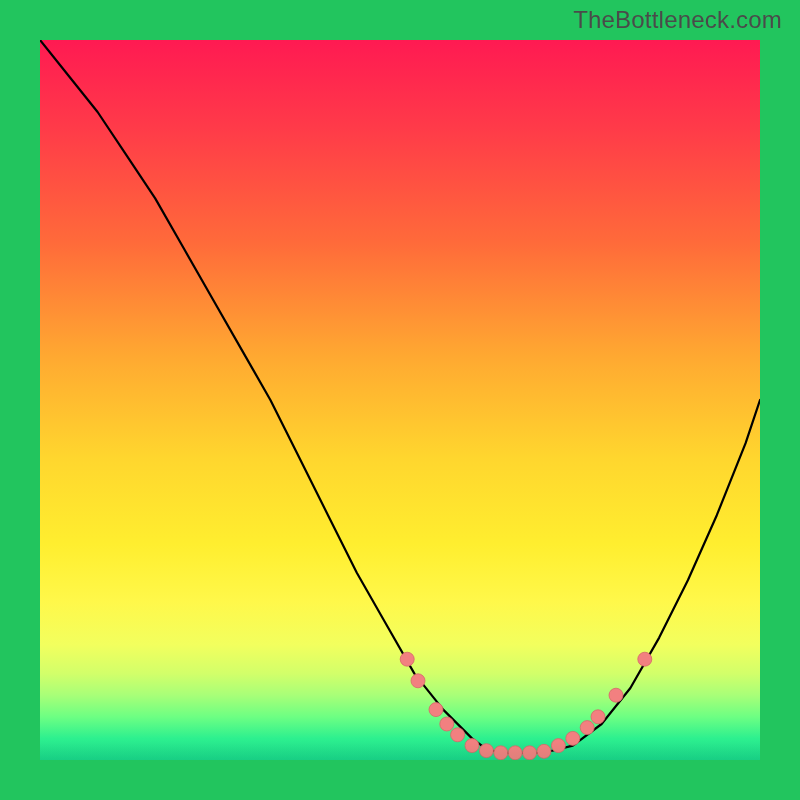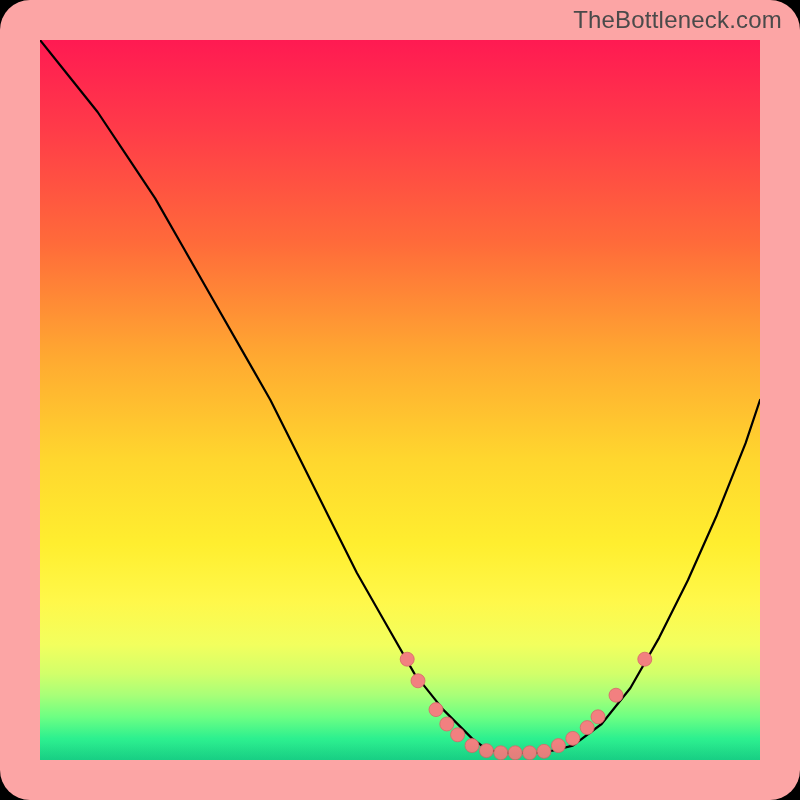--- a/index.html
+++ b/index.html
@@ -8,22 +8,21 @@
     width: 800px;
     height: 800px;
     background: #000;
     overflow: hidden;
     font-family: Arial, Helvetica, sans-serif;
   }
   .frame {
     position: relative;
     width: 800px;
     height: 800px;
-    background: #fca5a5;
-    border-radius: 30px;
+    background: #22c55e;
   }
   .watermark {
     position: absolute;
     top: 6px;
     right: 18px;
     color: #4a4a4a;
     font-size: 24px;
     font-weight: 500;
     letter-spacing: 0.2px;
     user-select: none;

